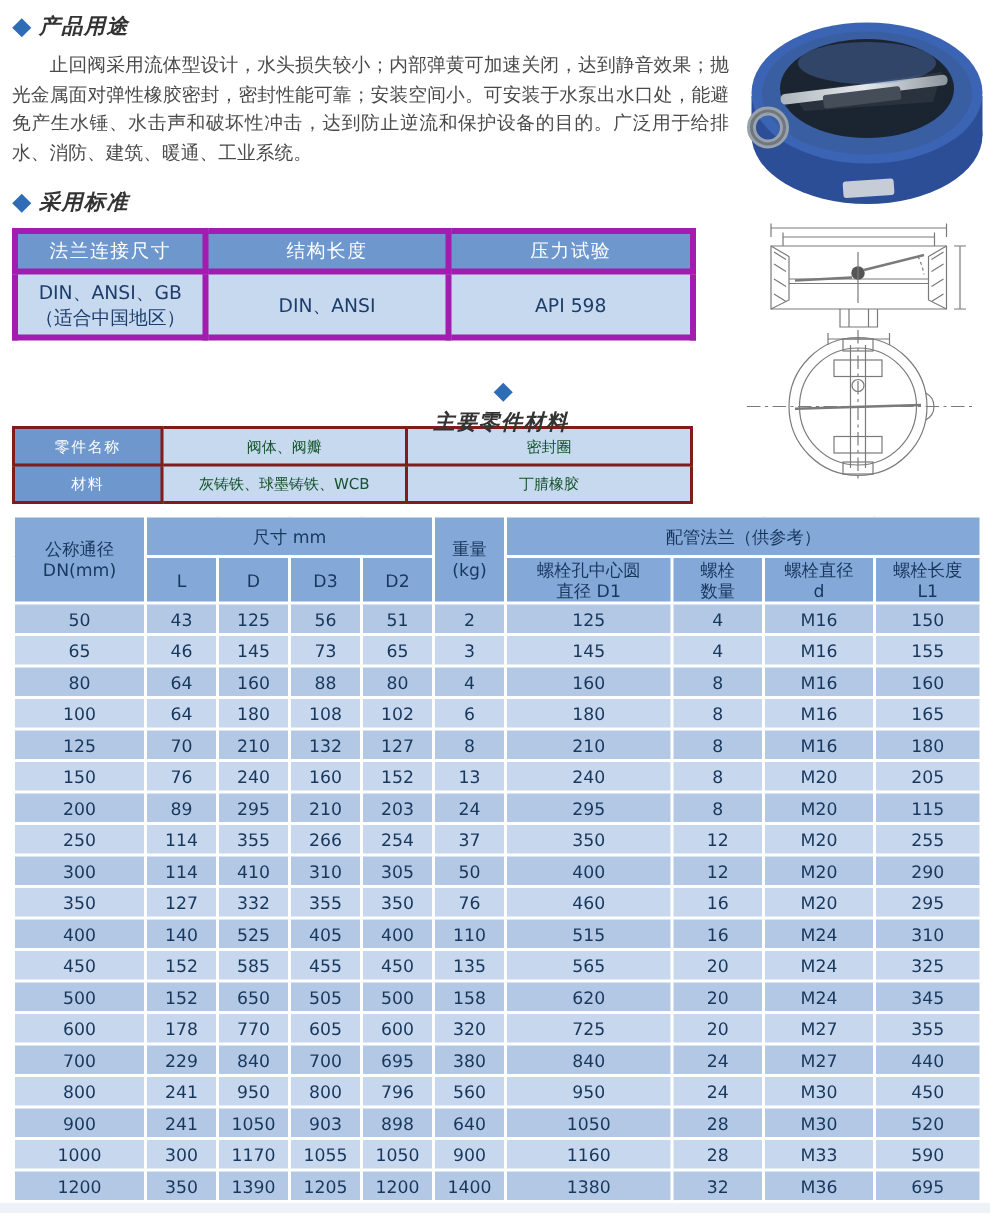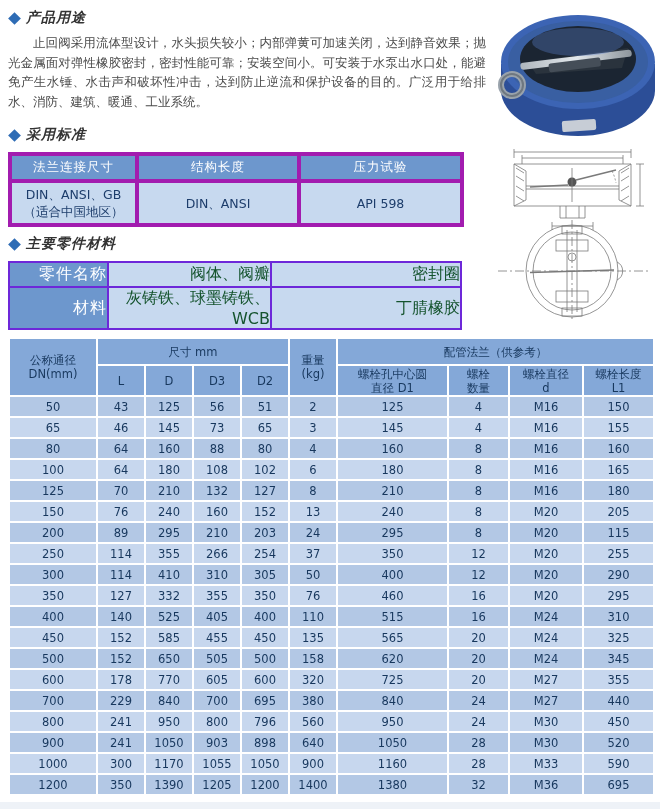--- a/index.html
+++ b/index.html
@@ -28,21 +28,21 @@
     text-indent: 2em; text-align: justify;
   }
 
   
   table { border-collapse: collapse; table-layout: fixed; }
   .std-table { width: 452px; margin-top: 7px; }
   .std-table th, .std-table td { border: 4px solid #a21caf; text-align: center; vertical-align: middle; }
   .std-table th { background: #6d97cd; color: #fff; font-size: 12.5px; font-weight: normal; height: 27px; letter-spacing: 1px; }
   .std-table td { background: #c7d9ef; color: #1d3d6b; font-size: 12.5px; height: 44px; line-height: 17px; }
   .mat-table { width: 452px; margin-top: 7px; }
-  .mat-table td { border: 2px solid #6d28d9; text-align: right; vertical-align: middle; height: 25px; font-size: 16px; }
+  .mat-table td { border: 2px solid #7f1d1d; text-align: center; vertical-align: middle; height: 25px; font-size: 10px; }
   .mat-table td.rowlab { background: #6d97cd; color: #fff; letter-spacing: 1px; }
   .mat-table td.val { background: #c7d9ef; color: #14532d; }
 
   
   .tech-table { width: 645px; margin-top: 7px; }
   .tech-table th, .tech-table td { border: 2px solid #fff; text-align: center; vertical-align: middle; }
   .tech-table thead th {
     background: #84a8d8; color: #17375d; font-weight: normal;
     font-size: 11.5px; line-height: 14px;
   }
@@ -95,21 +95,21 @@
           <td>
             <span class="hl">DIN、ANSI、GB</span>
             <span class="hl">（适合中国地区）</span>
           </td>
           <td>DIN、ANSI</td>
           <td>API 598</td>
         </tr>
       </tbody>
     </table>
 
-    <div class="sec-head" style="margin-top:7px;">
+    <div class="sec-head" style="margin-top:30px;flex-direction:column;">
       <span class="diamond"></span>
       <span class="sec-title">主要零件材料</span>
     </div>
     <table class="mat-table">
       <colgroup>
           <col style="width:99px">
           <col style="width:163px">
           <col style="width:190px">
         </colgroup>
       <tbody>

